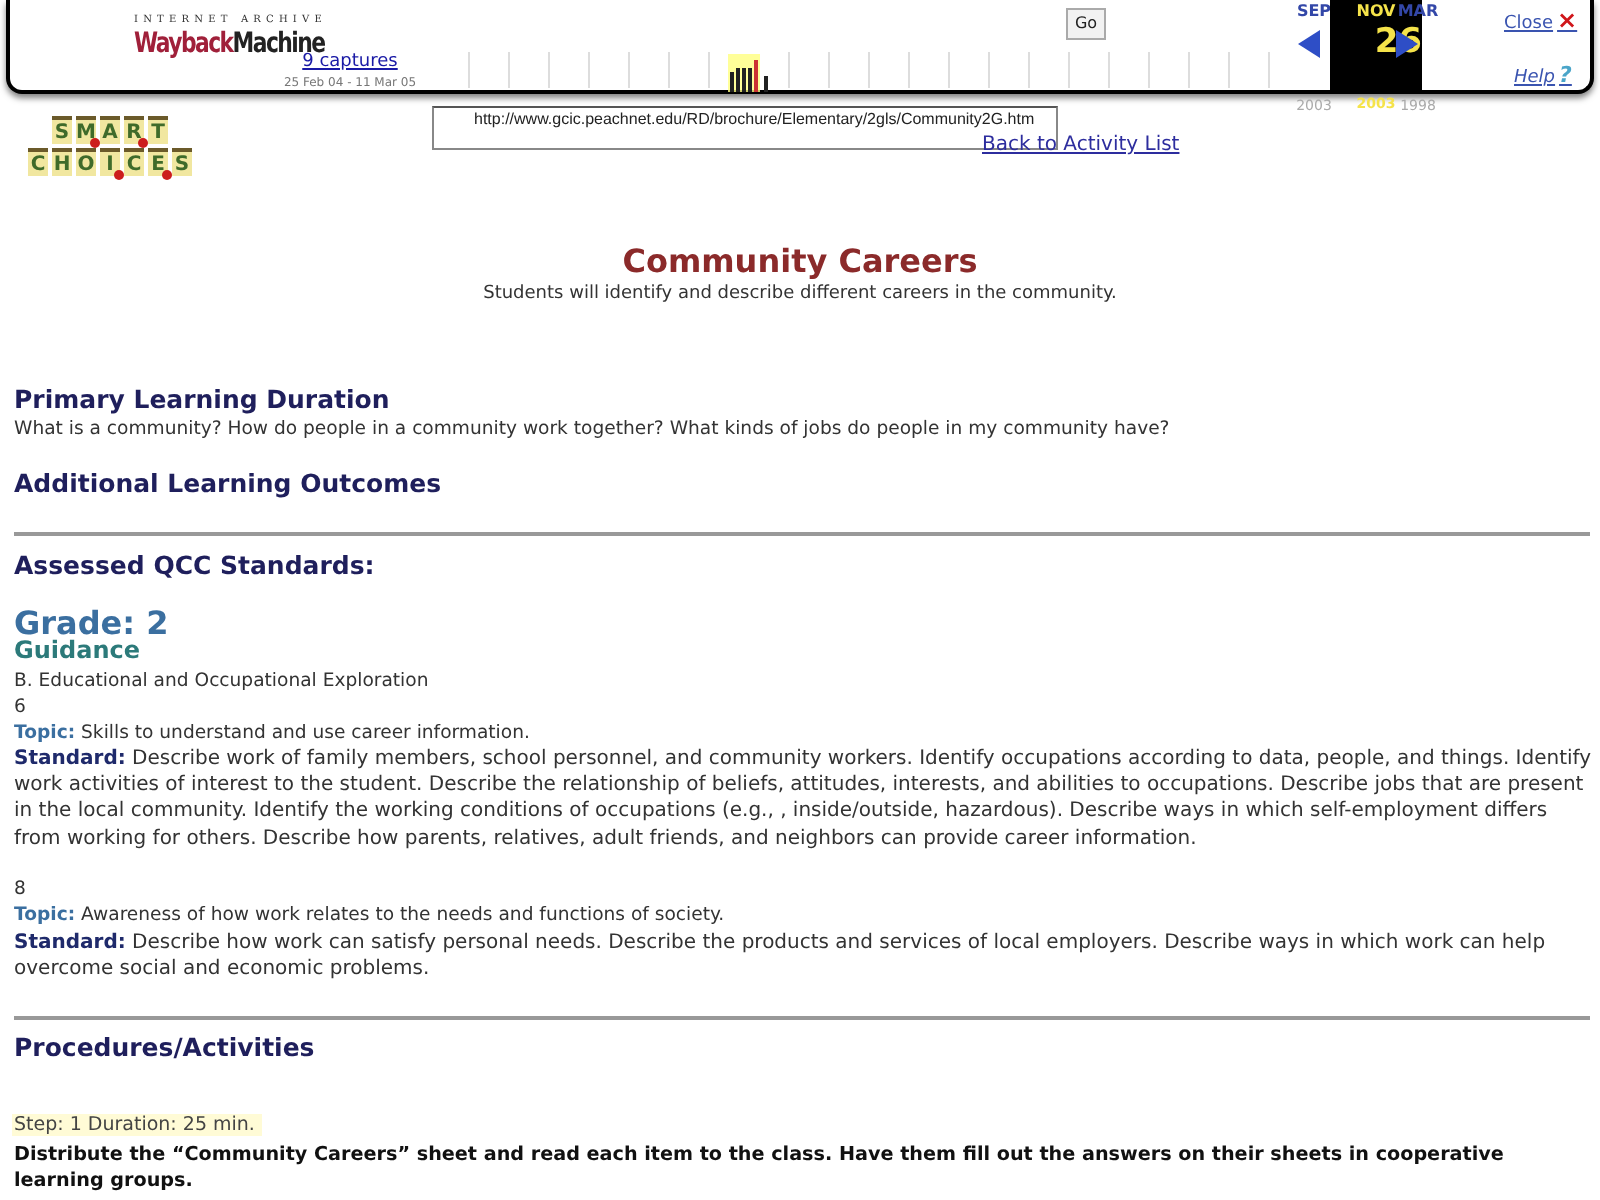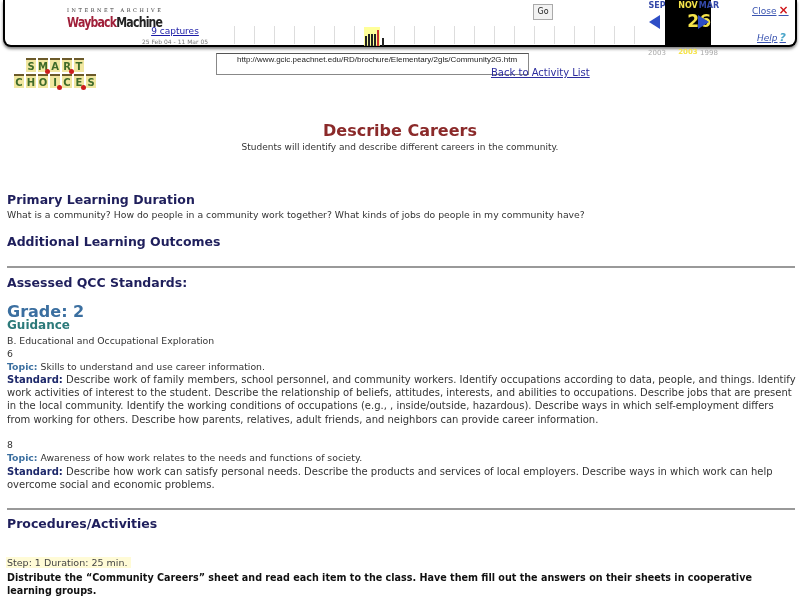--- a/index.html
+++ b/index.html
@@ -163,21 +163,21 @@
     <span>O</span>
     <span class="dot">I</span>
     <span>C</span>
     <span class="dot">E</span>
     <span>S</span>
   </div>
 </div>
 
 <a class="back-link">Back to Activity List</a>
 
-<div class="title">Describe Careers</div>
+<div class="title">Community Careers</div>
 <div class="subtitle">Students will identify and describe different careers in the community.</div>
 
 <div class="h2" style="top:192px">Primary Learning Duration</div>
 <div class="txt" style="top:208px">What is a community? How do people in a community work together? What kinds of jobs do people in my community have?</div>
 
 <div class="h2" style="top:234px">Additional Learning Outcomes</div>
 
 <div class="hr" style="top:266px"></div>
 
 <div class="h2" style="top:275px">Assessed QCC Standards:</div>

